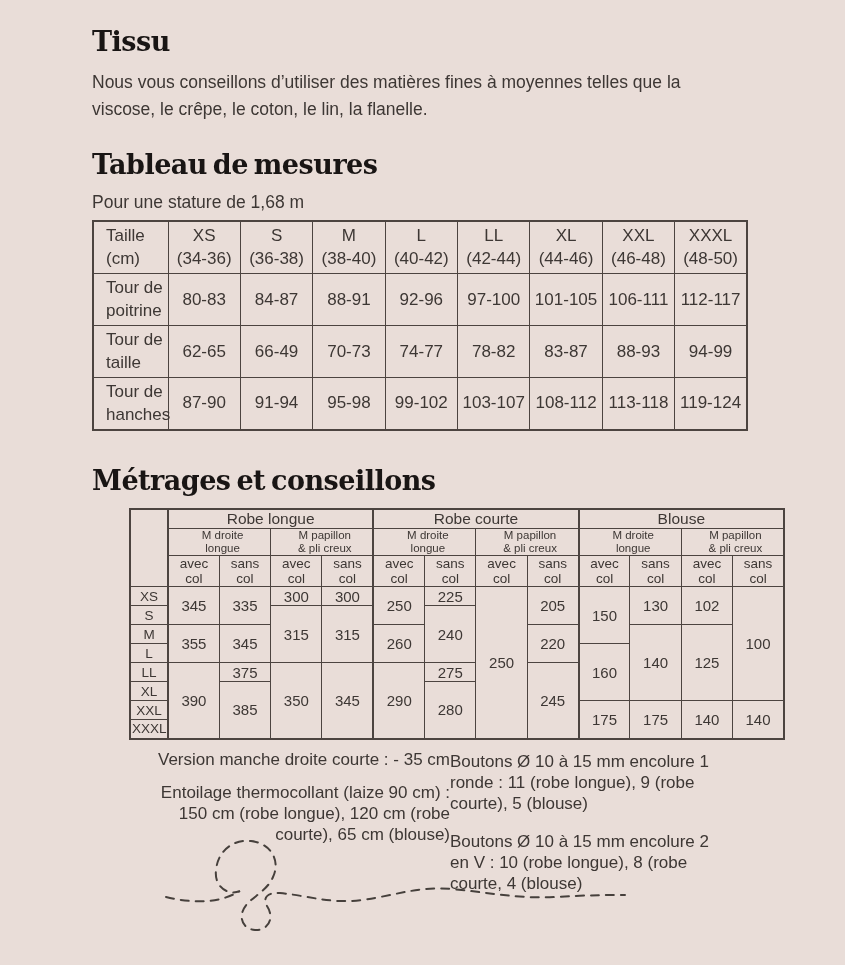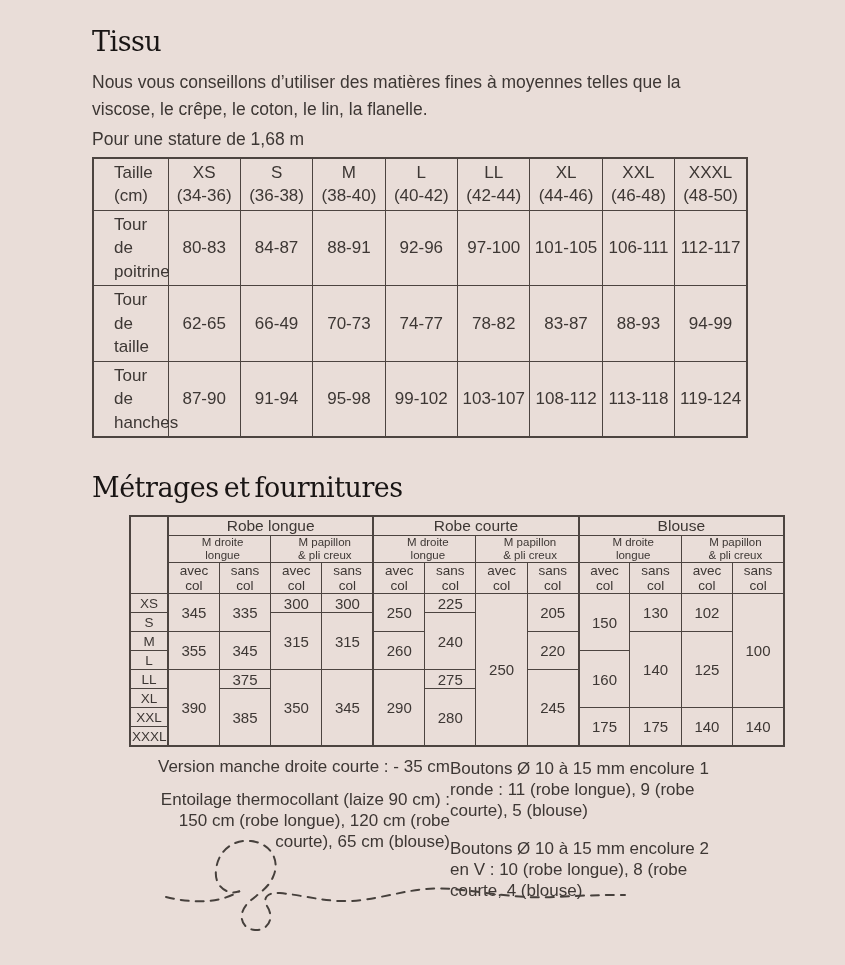--- a/index.html
+++ b/index.html
@@ -13,21 +13,21 @@
     width:845px;height:965px;
     background:var(--bg);
     font-family:"Liberation Sans", sans-serif;
     color:var(--ink);
     position:relative;
     overflow:hidden;
   }
   .page{position:relative;width:845px;height:965px;box-sizing:border-box;padding:26px 97px 0 92px;}
   h1{
     font-family:"DejaVu Serif", serif;
-    font-weight:normal;
+    font-weight:bold;
     color:var(--ink-dark);
     font-size:27px;
     letter-spacing:-0.5px;
     word-spacing:-3px;
     margin:0 0 12px 0;
   }
   .h-metrages{margin-top:34px;}
   .h-mesures{margin-top:26px;}
   p{margin:0;}
   .pre{white-space:pre-line;}
@@ -39,21 +39,21 @@
   .t-mesures td{
     border:1.5px solid var(--border);
     font-size:17px;
     text-align:center;
     vertical-align:middle;
     line-height:1.38;
     padding:2px 2px;
     font-weight:normal;
     color:var(--ink);
   }
-  .t-mesures td.rowlab{text-align:left;padding-left:20px;}
+  .t-mesures td.rowlab{text-align:left;padding-left:12px;}
   .t-mesures tr{height:49px;}
   
   .t-metrage{width:656px;border:2px solid var(--border);margin-top:2px;margin-left:37px;}
   .t-metrage th,.t-metrage td{
     border:1.5px solid var(--border);
     font-weight:normal;
     text-align:center;
     vertical-align:middle;
     padding:0 1px;
     color:var(--ink);
@@ -81,20 +81,21 @@
 </style>
 </head>
 <body>
 
 <div class="page">
 
   <h1>Tissu</h1>
   <p class="intro pre">Nous vous conseillons d’utiliser des matières fines à moyennes telles que la
 viscose, le crêpe, le coton, le lin, la flanelle.</p>
 
+  <h1 class="h-mesures">Tableau de mesures</h1>
   <p class="subtitle">Pour une stature de 1,68 m</p>
 
   <table class="t-mesures">
     <colgroup>
       <col style="width:75px">
         <col>
         <col>
         <col>
         <col>
         <col>
@@ -155,21 +156,21 @@
         <td>95-98</td>
         <td>99-102</td>
         <td>103-107</td>
         <td>108-112</td>
         <td>113-118</td>
         <td>119-124</td>
       </tr>
     </tbody>
   </table>
 
-  <h1 class="h-metrages">Métrages et fournitures</h1>
+  <h1 class="h-metrages">Métrages et conseillons</h1>
 
   <table class="t-metrage">
     <colgroup>
       <col style="width:38px">
       <col>
         <col>
         <col>
         <col>
         <col>
         <col>

